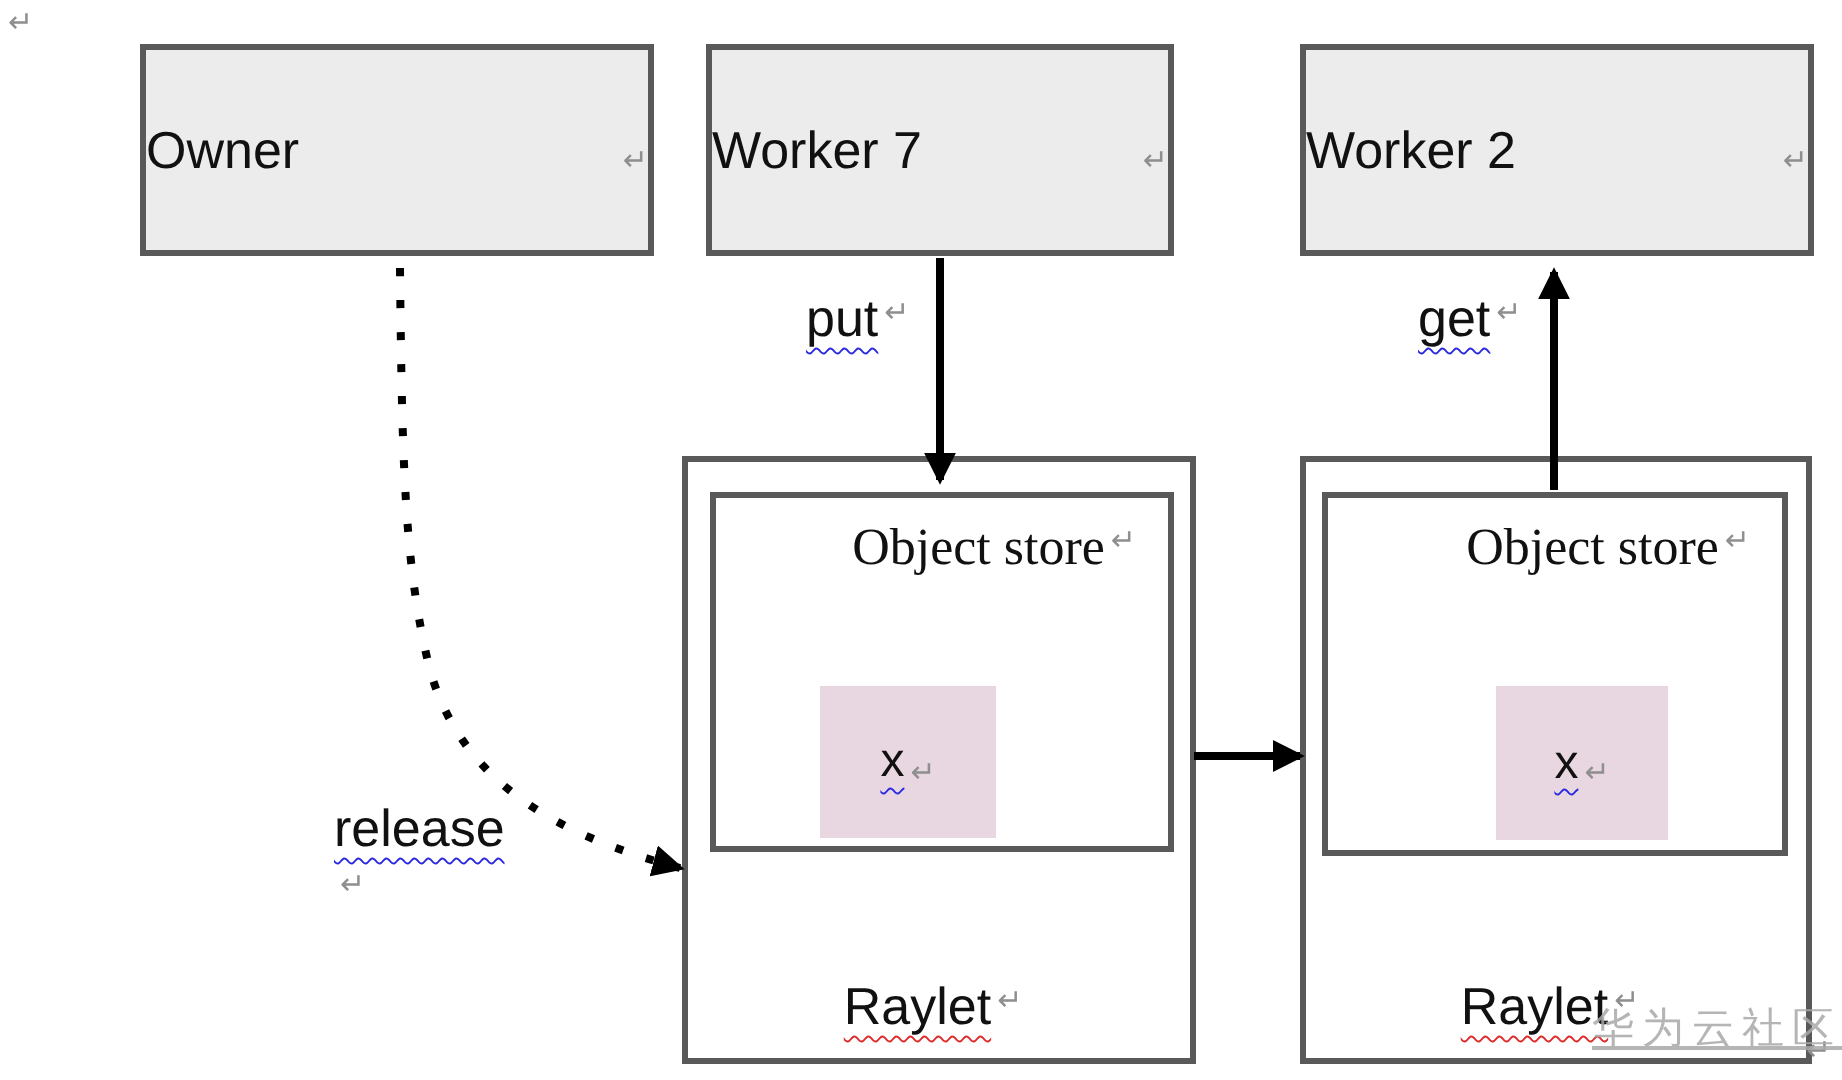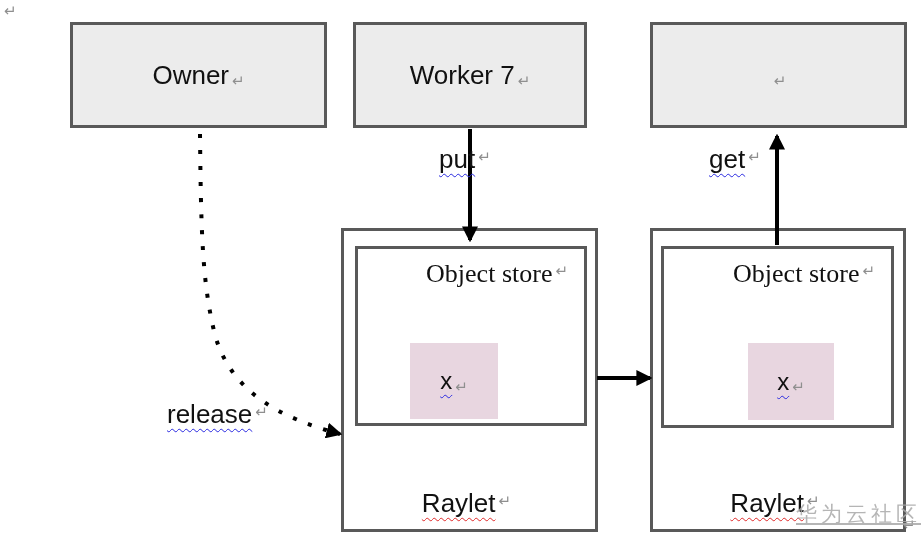--- a/index.html
+++ b/index.html
@@ -13,21 +13,21 @@
     width:921px; height:540px;
     background:#ffffff;
     overflow:hidden;
   }
 
   
   .node {
     position:absolute;
     background:var(--node-fill,#ececec);
     border:3px solid var(--node-border,#595959);
-    display:flex; align-items:center; justify-content:center;
+    display:flex; align-items:center; justify-content:space-between;
     font-size:26px;
   }
   .node-owner   { left:70px;  top:22px; width:257px; height:106px; }
   .node-worker1 { left:353px; top:22px; width:234px; height:106px; }
   .node-worker2 { left:650px; top:22px; width:257px; height:106px; }
 
   
   .frame {
     position:absolute;
     background:#ffffff;
@@ -60,23 +60,23 @@
   }
   .chip-left  { left:410px; top:343px; width:88px; height:76px; }
   .chip-right { left:748px; top:343px; width:86px; height:77px; }
 
   
   .edge-label {
     position:absolute;
     font-size:26px;
     display:flex; white-space:nowrap;
   }
-  .label-put     { left:403px; top:144px;margin-left:36px; }
+  .label-put     { left:403px; top:144px; }
   .label-get     { left:709px; top:144px;text-align:center; }
-  .label-release { left:167px; top:399px; }
+  .label-release { left:167px; top:399px;flex-direction:column; }
 
   
   .sq-blue, .sq-red {
     text-decoration-line:underline;
     text-decoration-style:wavy;
     text-decoration-thickness:1px;
     text-underline-offset:5px;
   }
   .sq-blue { text-decoration-color:var(--spellcheck-blue,#2a2ae0); }
   .sq-red  { text-decoration-color:var(--spellcheck-red,#e02a2a); }
@@ -131,20 +131,21 @@
 
   <div class="node node-owner">
     <span>Owner</span>
       <span class="pilcrow">↵</span>
   </div>
   <div class="node node-worker1">
     <span>Worker 7</span>
       <span class="pilcrow">↵</span>
   </div>
   <div class="node node-worker2">
+    <span>Worker 2</span>
       <span class="pilcrow">↵</span>
   </div>
 
   <div class="frame raylet-left">
     <div class="raylet-label">
       <span class="sq-red">Raylet</span>
         <span class="pilcrow">↵</span>
     </div>
   </div>
 

